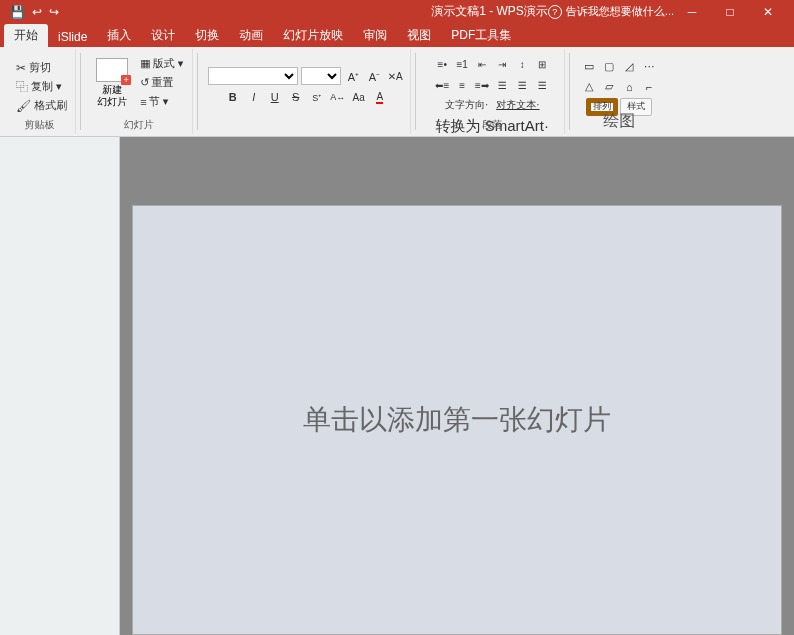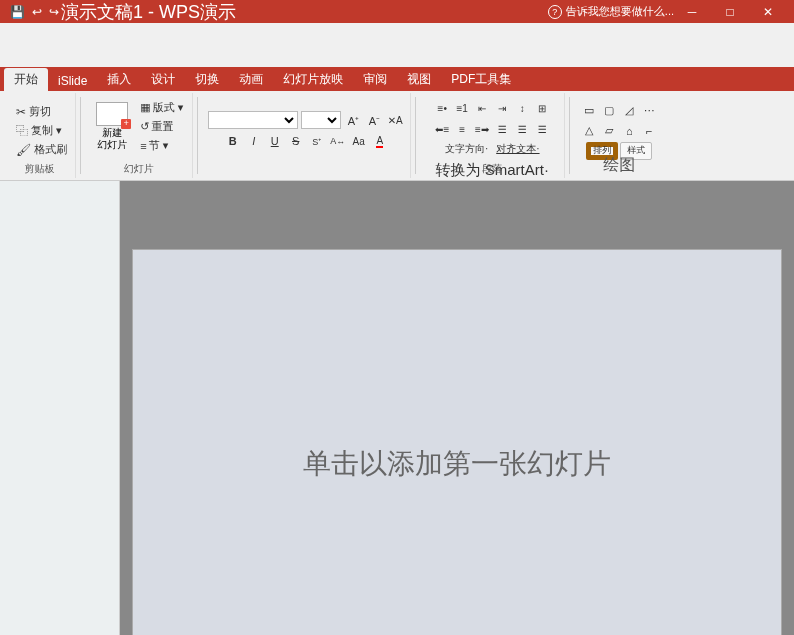--- a/index.html
+++ b/index.html
@@ -10,38 +10,37 @@
       height: 23px;
       background: #c0392b;
       display: flex;
       align-items: center;
       padding: 0 8px;
       color: white;
       font-size: 12px;
     }
     .title-bar-text {
       flex: 1;
-      text-align: left;
-      font-size: 18px;
+      text-align: right;
+      font-size: 12px;
       color: white;
     }
     .title-bar-controls {
       display: flex;
       align-items: center;
       gap: 2px;
     }
 
     
     .ribbon-tabs {
       height: 24px;
       background: #c0392b;
       display: flex;
       align-items: flex-end;
       padding-left: 4px;
-      margin-top: 44px;
     }
     .ribbon-tab {
       padding: 3px 10px;
       font-size: 12px;
       cursor: pointer;
       color: white;
       border-radius: 3px 3px 0 0;
     }
     .ribbon-tab.active {
       background: #f0f0f0;
@@ -114,21 +113,20 @@
       gap: 4px;
     }
     .new-slide-btn {
       display: flex;
       flex-direction: column;
       align-items: center;
       gap: 2px;
       cursor: pointer;
       padding: 3px 5px;
       border-radius: 2px;
-      font-family: Liberation Mono, monospace;
     }
     .slide-icon-box {
       width: 32px;
       height: 24px;
       background: white;
       border: 1px solid #aaa;
       position: relative;
     }
     .slide-icon-box::after {
       content: '+';

